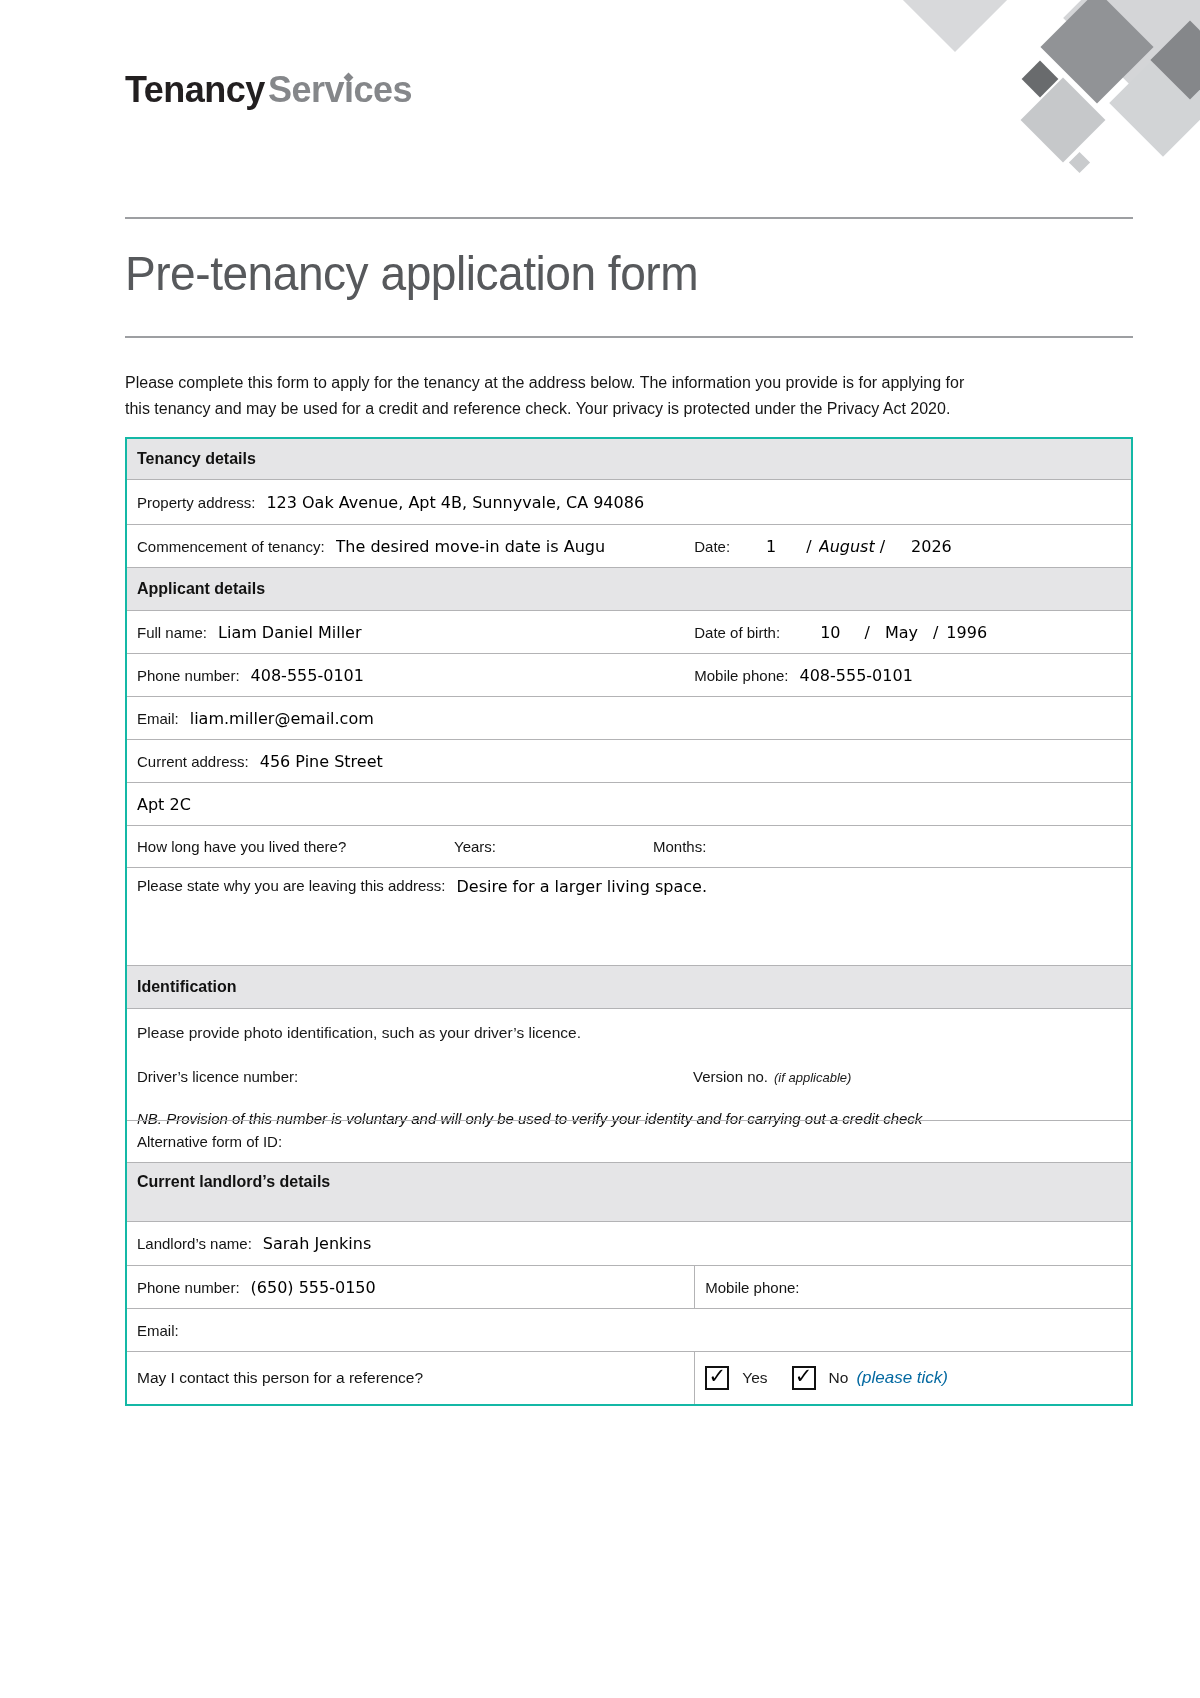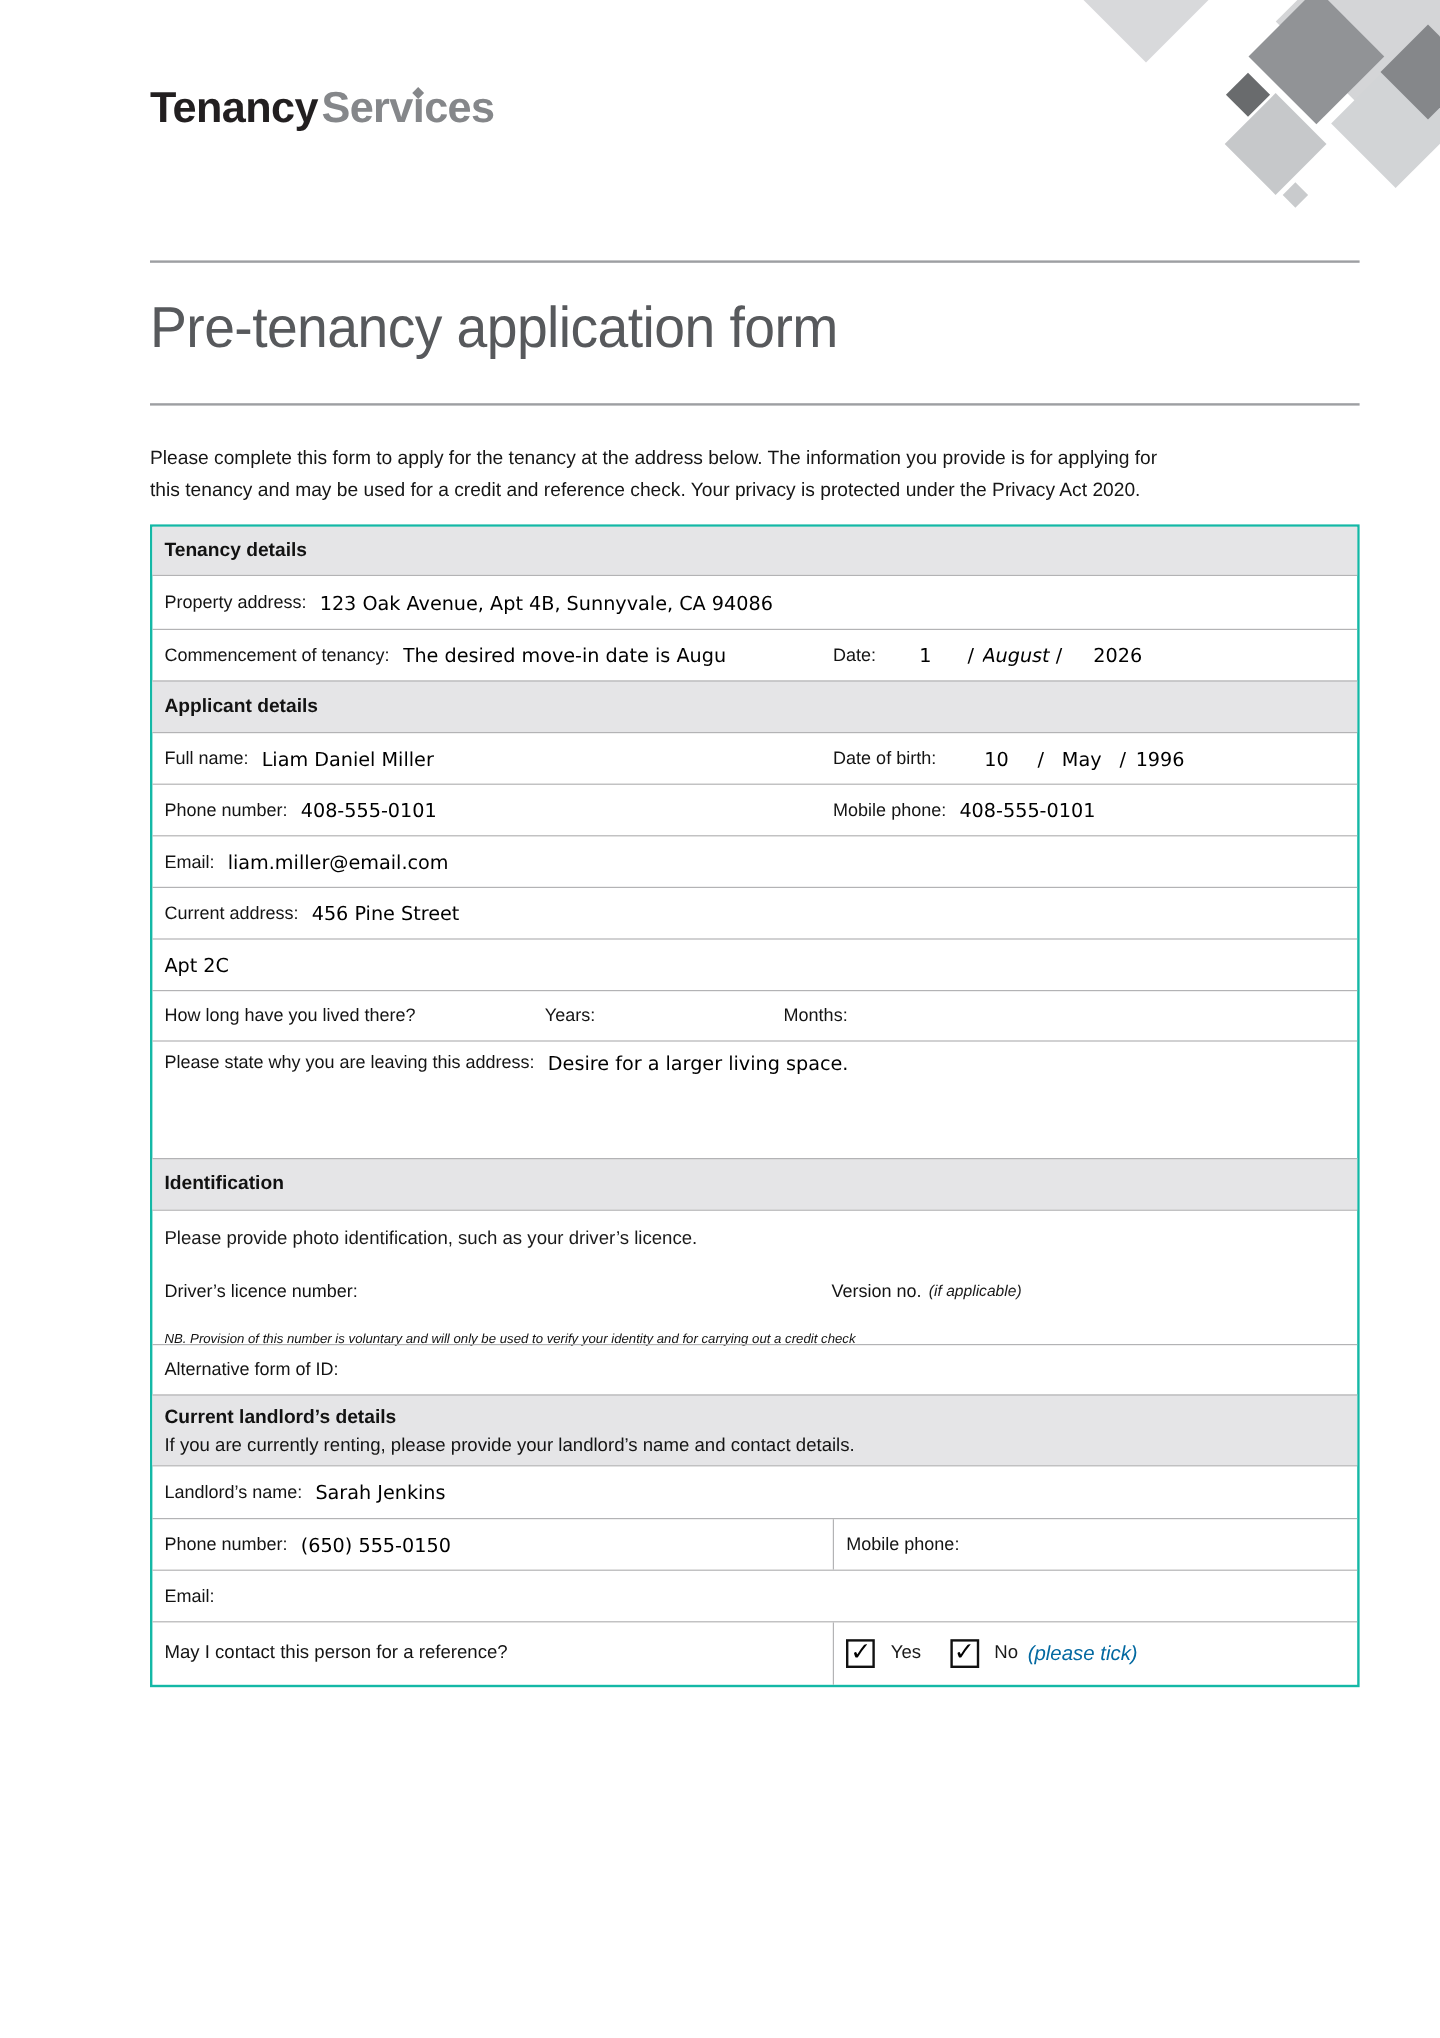--- a/index.html
+++ b/index.html
@@ -59,21 +59,21 @@
   .dgb .d-s2{margin-left:15px;}
   .dgb .d-yr{margin-left:8px;}
 
   .top{align-items:flex-start;padding-top:9px;}
   .lab-how{width:317px;margin-right:0;}
   .lab-years{width:199px;margin-right:0;}
 
   .idblock{display:block;padding:10px 10px 0;}
   .id-line1{font-size:15.5px;margin-top:5px;}
   .id-line2{margin-top:26px;position:relative;display:flex;align-items:baseline;height:20px;}
-  .id-note{margin-top:22px;font-style:italic;font-size:11px;color:#121212;}
+  .id-note{margin-top:22px;font-style:italic;font-size:15px;color:#121212;}
   .small-i{font-style:italic;font-size:13px;margin-left:6px;white-space:nowrap;}
 
   .sec2{display:block;padding:7px 10px;}
   .sec2-title{font-weight:bold;font-size:16px;line-height:23px;color:#121212;}
   .sec2-sub{font-size:15.5px;line-height:23px;font-weight:400;color:#141414;}
 
   .split{padding:0;}
   .cell{display:flex;align-items:center;padding:0 10px;height:100%;box-sizing:border-box;}
   .cell-l{width:56.5%;}
   .cell-r{flex:1;border-left:1px solid #b3b3b5;}
@@ -194,35 +194,34 @@
       </div>
 
       <div class="row sec h43">
         <span class="sec-title">Identification</span>
       </div>
 
       <div class="row h112 idblock">
         <div class="id-line1">Please provide photo identification, such as your driver’s licence.</div>
         <div class="id-line2">
           <span class="lab">Driver’s licence number:</span>
-          <span class="absr" style="align-items:flex-start;height:auto;">
+          <span class="absr" style="align-items:flex-end;height:auto;">
             <span class="lab" style="margin-right:0">Version no.</span>
             <span class="small-i">(if applicable)</span>
           </span>
         </div>
         <div class="id-note">NB. Provision of this number is voluntary and will only be used to verify your identity and for carrying out a credit check</div>
       </div>
 
       <div class="row h42">
         <span class="lab">Alternative form of ID:</span>
       </div>
 
       <div class="row sec sec2 h59">
         <div class="sec2-title">Current landlord’s details</div>
-        <div class="sec2-sub">If you are currently renting, please provide your landlord’s name and contact details.</div>
       </div>
 
       <div class="row h44">
         <span class="lab">Landlord’s name:</span>
         <span class="val">Sarah Jenkins</span>
       </div>
 
       <div class="row split h43">
         <div class="cell cell-l">
           <span class="lab">Phone number:</span>

